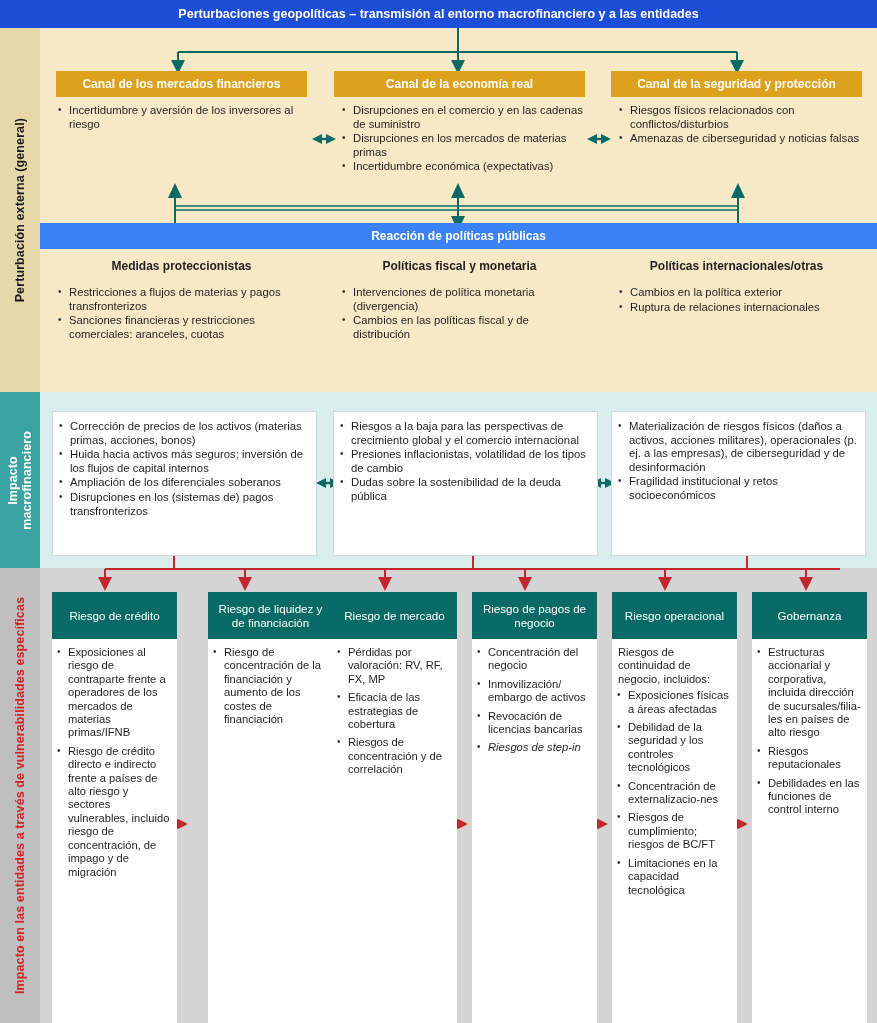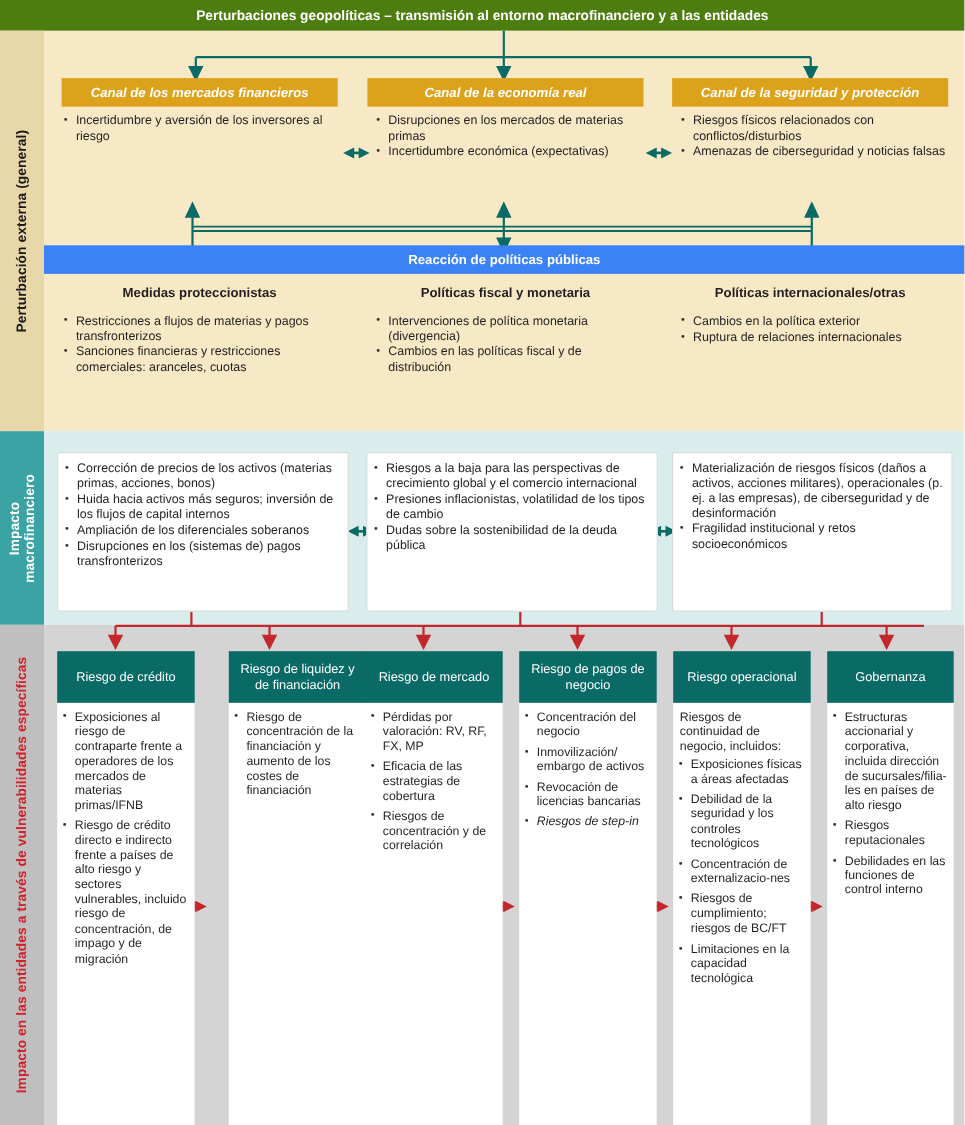--- a/index.html
+++ b/index.html
@@ -1,20 +1,20 @@
 <!DOCTYPE html>
 <html><head>
 <meta charset="utf-8">
 <style>
   html,body{margin:0;padding:0;background:#ffffff;}
   body{font-family:"Liberation Sans", sans-serif;}
   #page{position:relative;width:877px;height:1023px;overflow:hidden;background:#ffffff;}
 
   
-  .banner{position:absolute;left:0;top:0;width:877px;height:28px;background:#4d7c0f;
+  .banner{position:absolute;left:0;top:0;width:877px;height:28px;background:#1d4ed8;
           color:#fff;font-size:12.5px;font-weight:bold;display:flex;align-items:center;justify-content:center;}
 
   
   .band{position:absolute;left:0;}
   .band-ext{top:28px;width:877px;height:364px;background:#f7e9c6;}
   .band-mac{top:392px;width:877px;height:176px;background:#d9eded;}
   .band-ent{top:568px;width:877px;height:455px;background:#d4d4d4;}
 
   
   .rail{position:absolute;left:0;width:40px;display:flex;align-items:center;justify-content:center;}
@@ -22,21 +22,21 @@
              font-weight:bold;font-size:12.5px;letter-spacing:.1px;}
   .rail-ext{top:28px;height:364px;background:#e8d7a8;}
   .rail-ext span{color:#1a1a1a;}
   .rail-mac{top:392px;height:176px;background:#3ba3a3;}
   .rail-mac span{color:#ffffff;text-align:center;line-height:14px;writing-mode:vertical-rl;}
   .rail-ent{top:568px;height:455px;background:#bfbfbf;}
   .rail-ent span{color:#d3202a;}
 
   
   .gold-hdr{position:absolute;background:#dda21c;color:#ffffff;font-weight:bold;font-size:12px;
-            display:flex;align-items:center;justify-content:center;text-align:center;line-height:14px;font-style:italic;}
+            display:flex;align-items:center;justify-content:center;text-align:center;line-height:14px;}
 
   
   ul.bl{list-style:none;margin:0;padding:0;}
   ul.bl li{position:relative;padding-left:13px;margin-bottom:1px;}
   ul.bl li:before{content:"\2022";position:absolute;left:2px;top:-1px;font-size:10px;color:#333;}
   .txt{font-size:11.3px;color:#231f20;line-height:13.6px;}
 
   
   .ch-body{position:absolute;}
 
@@ -182,20 +182,21 @@
     <span>Canal de la seguridad y protección</span>
   </div>
 
   <div class="ch-body txt" style="left:56px;top:104px;width:251px;">
     <ul class="bl">
       <li><span>Incertidumbre y aversión de los inversores al riesgo</span></li>
     </ul>
   </div>
   <div class="ch-body txt" style="left:340px;top:104px;width:248px;">
     <ul class="bl">
+      <li><span>Disrupciones en el comercio y en las cadenas de suministro</span></li>
       <li><span>Disrupciones en los mercados de materias primas</span></li>
       <li><span>Incertidumbre económica (expectativas)</span></li>
     </ul>
   </div>
   <div class="ch-body txt" style="left:617px;top:104px;width:250px;">
     <ul class="bl">
       <li><span>Riesgos físicos relacionados con conflictos/disturbios</span></li>
       <li><span>Amenazas de ciberseguridad y noticias falsas</span></li>
     </ul>
   </div>

